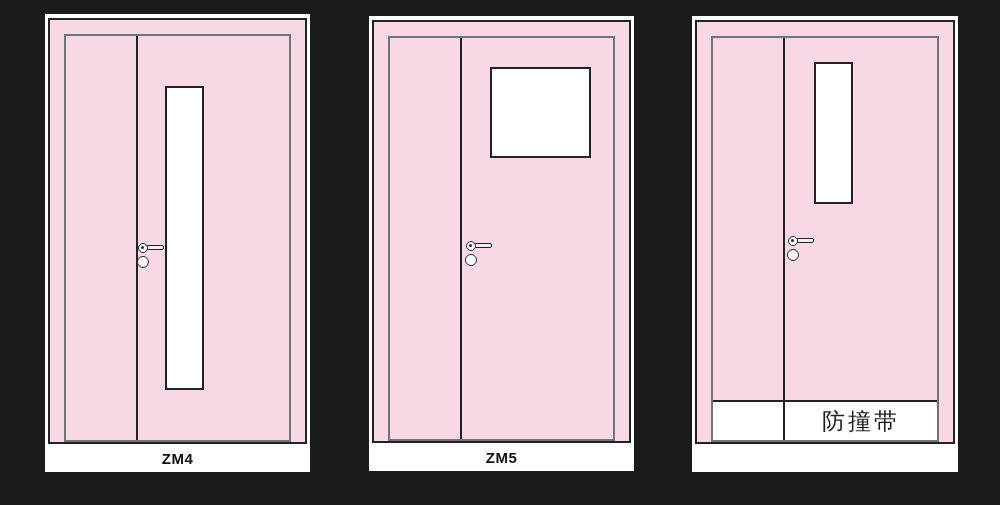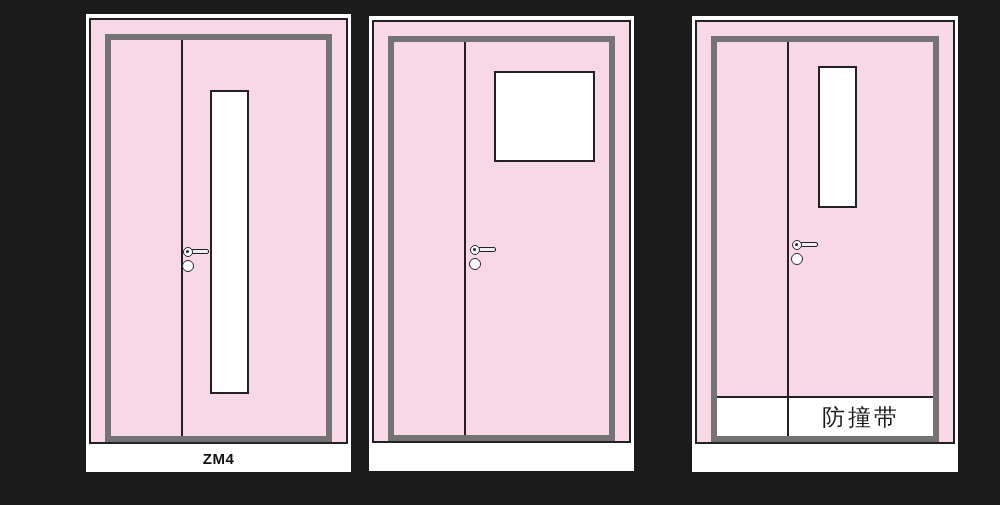--- a/index.html
+++ b/index.html
@@ -19,21 +19,21 @@
   .door-body {
     position:absolute;
     left:3px; right:3px; top:4px; bottom:28px;
     background:#f8d7e7;
     border:2px solid #222226;
   }
   
   .door-leaves {
     position:absolute;
     left:19px; right:19px; top:20px; bottom:30px;
-    border:6px solid #737373;
+    border:2px solid #737373;
   }
   .leaf-divider {
     position:absolute;
     left:70px; top:0; bottom:0; width:2px;
     background:#222226;
     z-index:3;
   }
   .vision-panel {
     position:absolute;
     background:#ffffff;
@@ -104,21 +104,21 @@
     position:absolute;
     left:0; right:0; bottom:0; height:28px;
     background:#ffffff;
     display:flex; align-items:center; justify-content:center;
     font-weight:bold;
     font-size:15px;
     letter-spacing:0.5px;
     color:#111111;
   }
   
-  #door-zm4 { left:45px;  top:14px; width:265px; height:458px;margin-left:41px; }
+  #door-zm4 { left:45px;  top:14px; width:265px; height:458px; }
   #door-zm5 { left:369px; top:16px; width:265px; height:455px; }
   #door-zm6 { left:692px; top:16px; width:266px; height:456px; }
   
   #door-zm4 .handle { left:72px; top:207px; }
   #door-zm5 .handle { left:76px; top:203px; }
   #door-zm6 .handle { left:75px; top:198px; }
 </style>
 </head>
 <body>
 
@@ -146,20 +146,21 @@
       <div class="leaf-divider"></div>
       <div class="vision-panel square-zm5"></div>
       <div class="handle">
         <div class="handle-lever"></div>
         <div class="handle-knob">
           <div class="handle-knob-dot"></div>
         </div>
         <div class="lock-cylinder"></div>
       </div>
     </div>
+    <div class="door-label">ZM5</div>
   </div>
 
   <div class="door-figure" id="door-zm6">
     <div class="door-body"></div>
     <div class="door-leaves">
       <div class="leaf-divider"></div>
       <div class="vision-panel narrow-zm6"></div>
       <div class="handle">
         <div class="handle-lever"></div>
         <div class="handle-knob">

